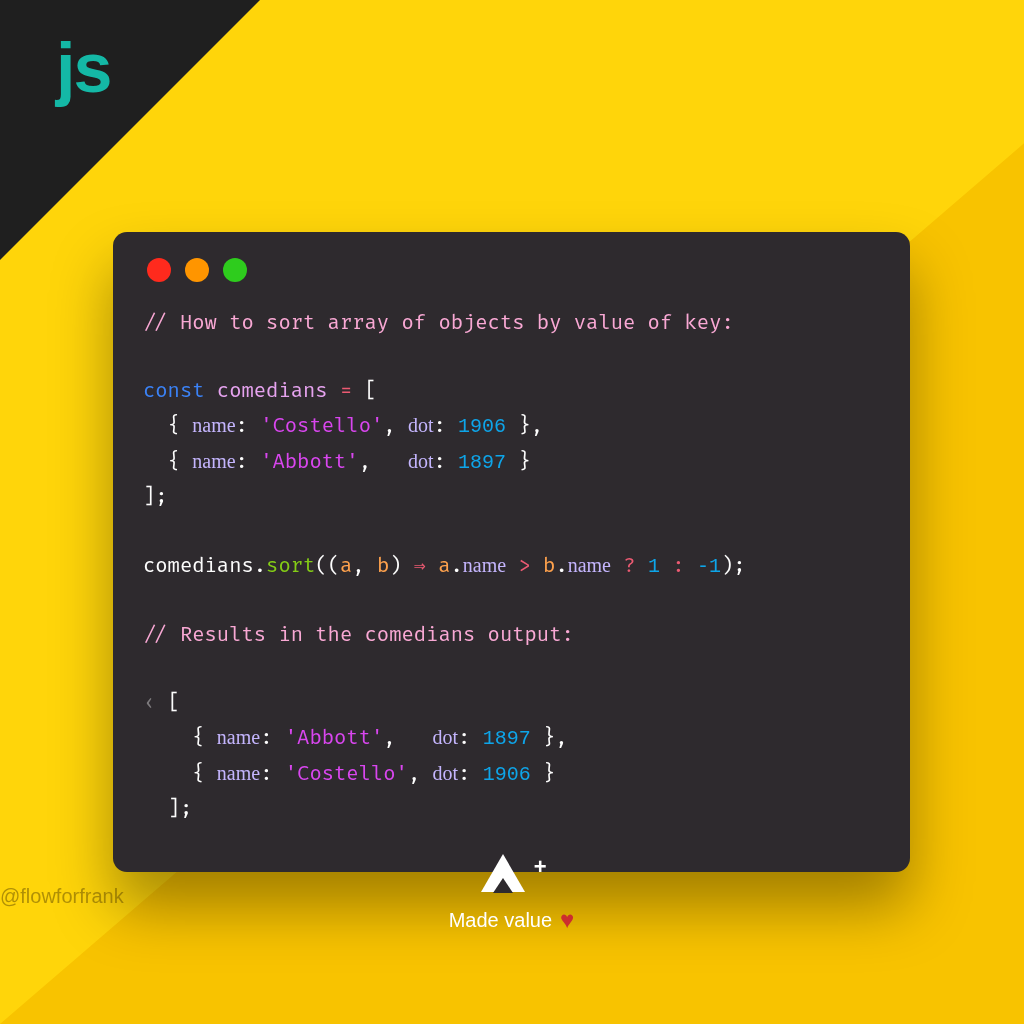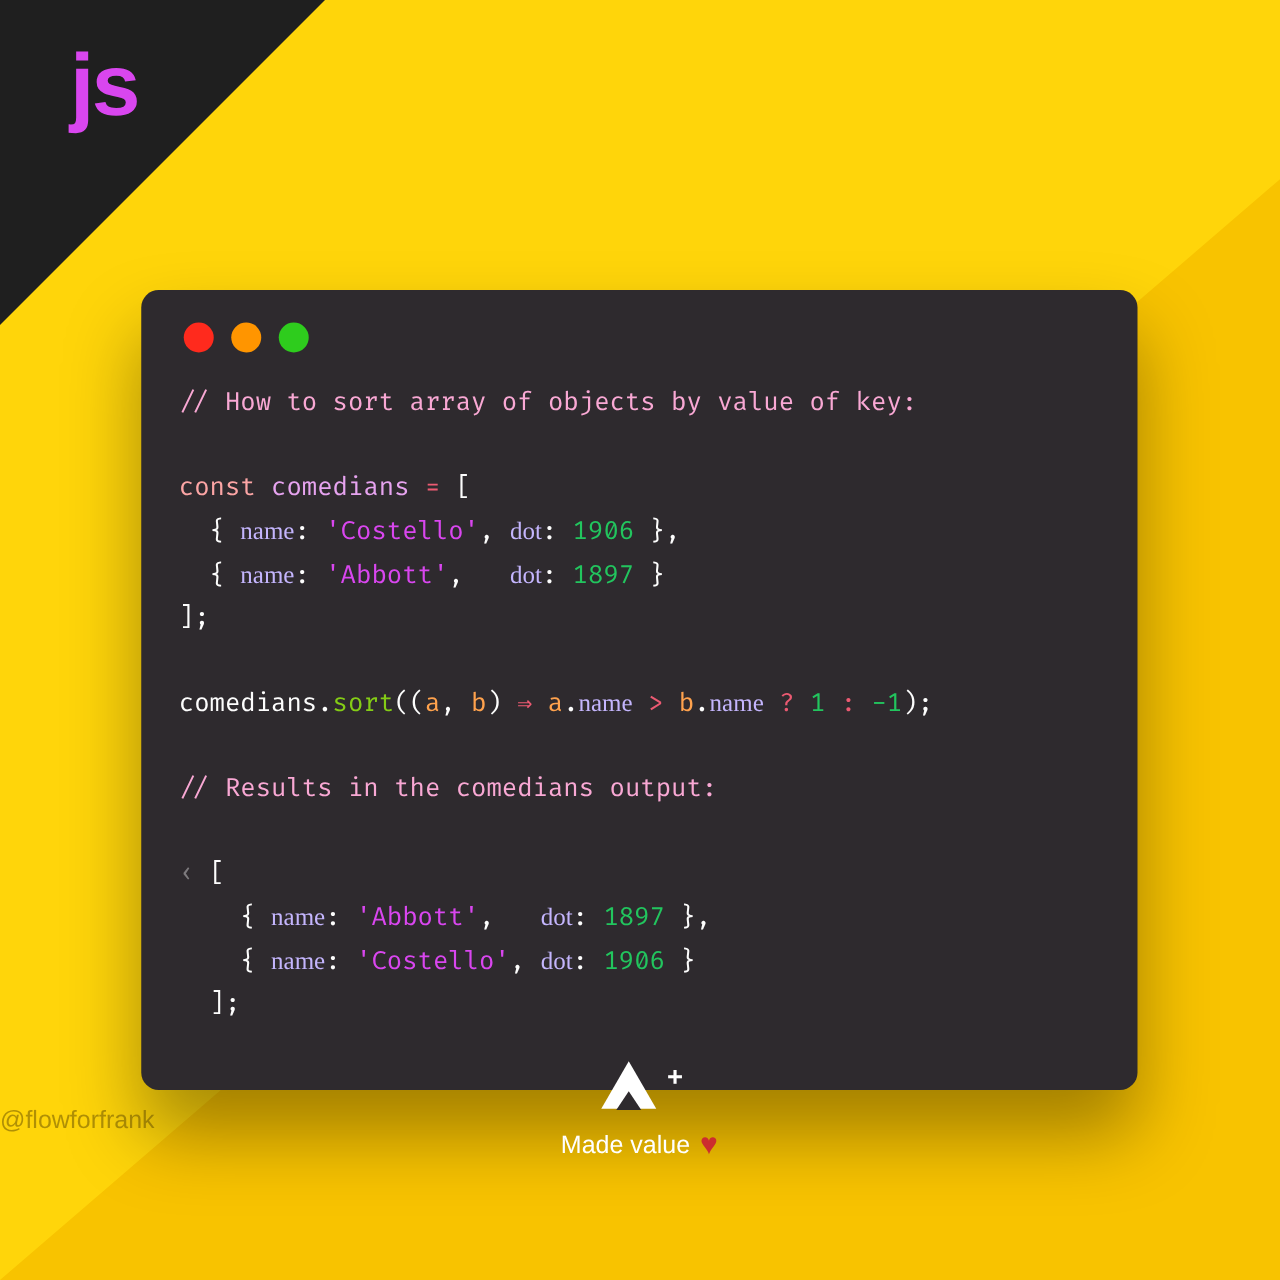--- a/index.html
+++ b/index.html
@@ -23,21 +23,21 @@
     position: absolute;
     top: 0; left: 0;
     width: 260px; height: 260px;
     background: #1f1f1f;
     clip-path: polygon(0 0, 100% 0, 0 100%);
     z-index: 2;
   }
   .corner-text {
     position: absolute;
     top: 28px; left: 56px;
-    color: #d946ef;
+    color: #14b8a6;
     font-weight: 700;
     font-size: 70px;
     letter-spacing: -2px;
     font-family: Arial, sans-serif;
   }
   .card {
     position: absolute;
     left: 113px;
     top: 232px;
     width: 797px;
@@ -54,27 +54,27 @@
   .dot.yellow { background: #ff9500; }
   .dot.green { background: #2ecc1d; }
   .code {
     font-family: "Fira Code", "Menlo", "Consolas", monospace;
     font-size: 20px;
     line-height: 34px;
     color: #fdfdfd;
     white-space: pre;
   }
   .c-comment { color: #f9a8d4; }
-  .c-key { color: #fca5a5; }
+  .c-key { color: #3b82f6; }
   .c-var { color: #e6a3ef; }
   .c-op { color: #ec5a72; }
   .c-plain { color: #fdfdfd; }
   .c-prop { color: #c4b5fd; font-family: Liberation Serif, serif; }
   .c-str { color: #d946ef; }
-  .c-num { color: #22c55e; }
+  .c-num { color: #0ea5e9; font-family: Liberation Mono, monospace; }
   .c-method { color: #84cc16; }
   .c-param { color: #ffa24d; }
   .c-out { color: #7d7a7d; }
   .footer-logo {
     text-align: center;
     margin-top: 28px;
   }
   .aplus {
     position: relative;
     display: inline-block;

